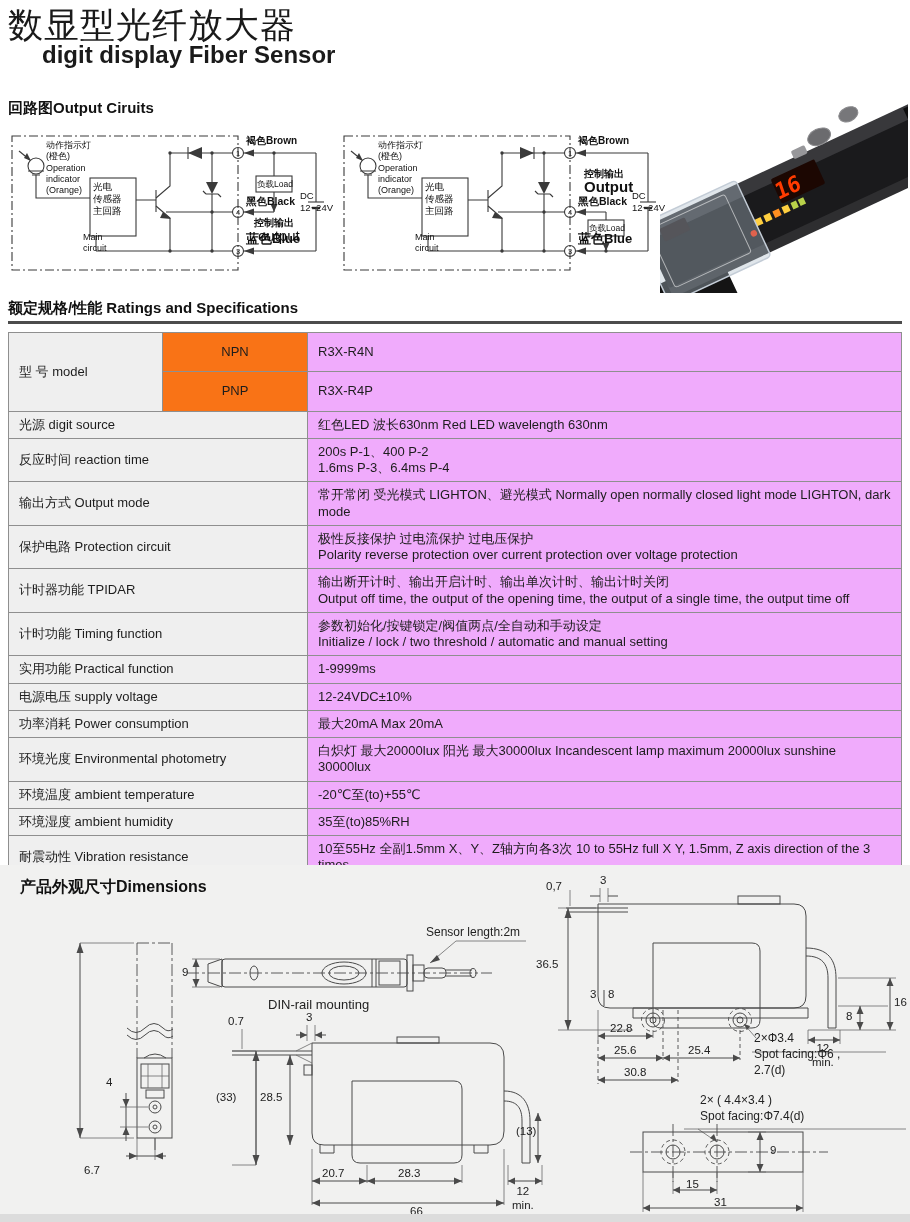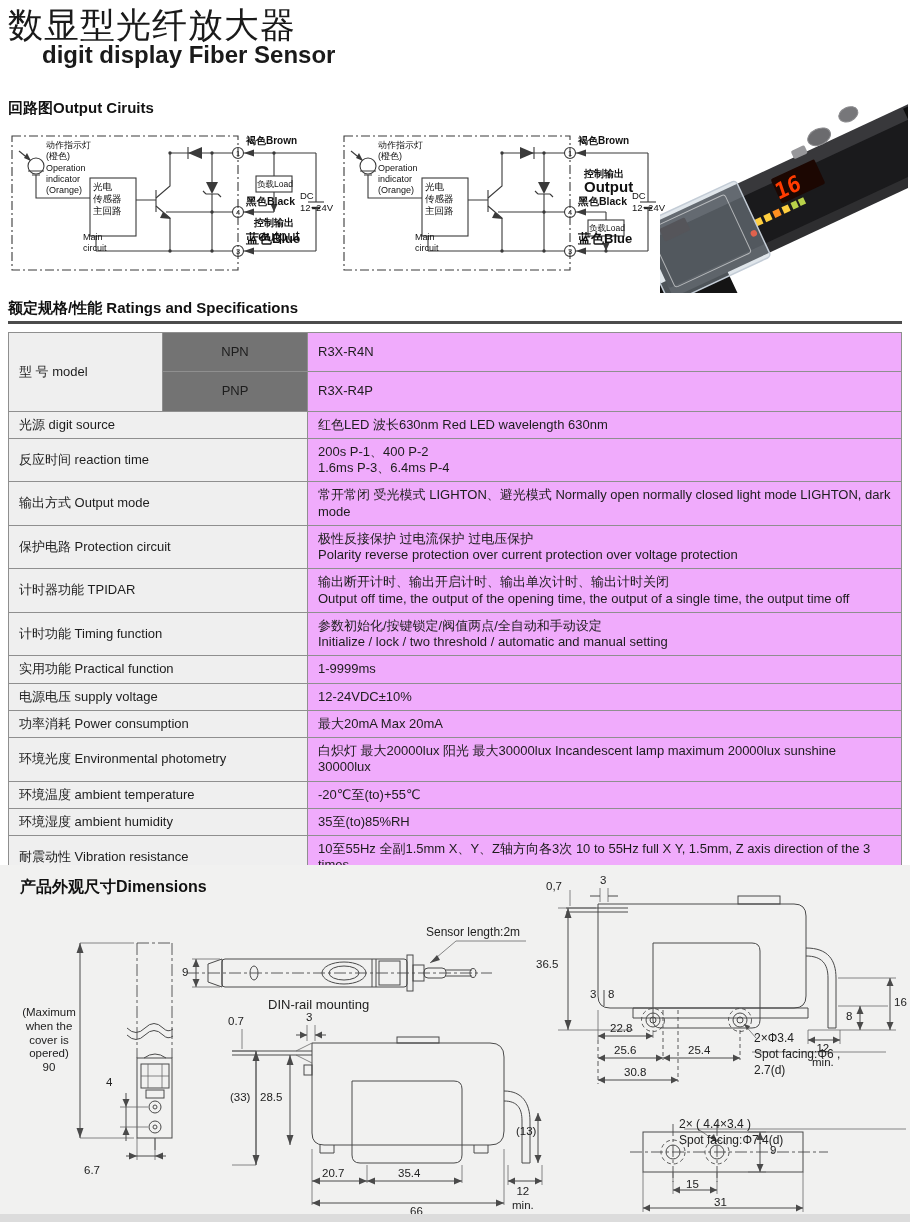--- a/index.html
+++ b/index.html
@@ -23,21 +23,21 @@
   .circ .big{font-size:13px;font-weight:bold;}
   .cline{stroke:#3a3a3a;stroke-width:1.1;fill:none;}
   .cfill{fill:#3a3a3a;stroke:none;}
   .dashdot{stroke:#3a3a3a;stroke-width:1.1;fill:none;stroke-dasharray:9 3 2 3;}
   
   #photo{position:absolute;left:660px;top:95px;width:248px;height:198px;}
   
   #specs-table{position:absolute;left:8px;top:332px;width:894px;border-collapse:collapse;}
   #specs-table td{border:1px solid #8f8f8f;font-size:13px;line-height:1.25;padding:5px 10px;vertical-align:middle;color:#1d1d1d;}
   #specs-table td.lbl{background:#efefef;width:247px;}
-  #specs-table td.sub{background:#737373;text-align:center;width:124px;}
+  #specs-table td.sub{background:#f97316;text-align:center;width:124px;}
   #specs-table tr.model-row td{padding-top:11px;padding-bottom:11px;}
   #specs-table td.val{background:#f0abfc;}
   
   #dims-panel{position:absolute;left:0;top:865px;width:910px;height:349px;background:#f1f1f0;}
   #h-dims{left:20px;top:12px;font-size:16px;}
   .dim-group{position:absolute;}
   .dim-group svg{position:absolute;left:0;top:0;}
   .dim-label{position:absolute;font-size:11.5px;color:#222;line-height:1.2;}
   .dim-note{position:absolute;font-size:12px;color:#222;line-height:1.35;}
   .dline{stroke:#4a4a4a;stroke-width:1;fill:none;}
@@ -327,25 +327,20 @@
         <polygon points="58,220 54.5,210 61.5,210" class="ah"></polygon>
         <path d="M98,189 H126 M98,209 H126" class="dthin"></path>
         <path d="M104,175 V223" class="dline"></path>
         <polygon points="104,189 100.5,181 107.5,181" class="ah"></polygon>
         <polygon points="104,209 100.5,217 107.5,217" class="ah"></polygon>
         <path d="M115,220 V242 M133,220 V242" class="dthin"></path>
         <path d="M104,238 H144" class="dline"></path>
         <polygon points="115,238 107,234.5 107,241.5" class="ah"></polygon>
         <polygon points="133,238 141,234.5 141,241.5" class="ah"></polygon>
       </svg>
-      <div class="dim-label pre" style="left:-6px;top:88px;width:66px;text-align:center;">(Maximum
-when the
-cover is
-opered)
-90</div>
       <div class="dim-label" style="left:84px;top:158px;">4</div>
       <div class="dim-label" style="left:62px;top:246px;">6.7</div>
     </div>
 
     <div class="dim-group" id="g-top" style="left:172px;top:26px;width:362px;height:115px;">
       <svg width="362" height="115" viewBox="0 0 362 115">
         <path d="M15,82 H320" class="ddd"></path>
         <rect x="50" y="68" width="185" height="28" rx="3" class="dline"></rect>
         <polygon points="50,68 36,73 36,91 50,96" class="dline" fill="none"></polygon>
         <ellipse cx="82" cy="82" rx="4" ry="7" class="dline"></ellipse>
@@ -403,24 +398,24 @@
         <path d="M296,152 V172 M330,152 V172" class="dthin"></path>
         <path d="M296,168 H330" class="dline"></path>
         <polygon points="296,168 303,164.5 303,171.5" class="ah"></polygon>
         <polygon points="330,168 323,164.5 323,171.5" class="ah"></polygon>
         <path d="M326,100 V150" class="dline"></path>
         <polygon points="326,100 322.5,108 329.5,108" class="ah"></polygon>
         <polygon points="326,150 322.5,142 329.5,142" class="ah"></polygon>
       </svg>
       <div class="dim-label" style="left:16px;top:2px;">0.7</div>
       <div class="dim-label" style="left:94px;top:-2px;">3</div>
-      <div class="dim-label" style="left:18px;top:78px;text-align:right;">(33)</div>
+      <div class="dim-label" style="left:4px;top:78px;text-align:right;">(33)</div>
       <div class="dim-label" style="left:48px;top:78px;">28.5</div>
       <div class="dim-label" style="left:110px;top:154px;">20.7</div>
-      <div class="dim-label" style="left:186px;top:154px;">35.4</div>
+      <div class="dim-label" style="left:186px;top:154px;">28.3</div>
       <div class="dim-label" style="left:186px;top:192px;margin-left:12px;">66</div>
       <div class="dim-label pre" style="left:300px;top:172px;text-align:center;">12
 min.</div>
       <div class="dim-label" style="left:304px;top:112px;">(13)</div>
     </div>
 
     <div class="dim-group" id="g-right" style="left:538px;top:13px;width:370px;height:228px;">
       <svg width="370" height="228" viewBox="0 0 370 228">
         <path d="M28,30 H90 M28,34 H90" class="dline"></path>
         <path d="M32,12 V28" class="dthin"></path>
@@ -508,21 +503,21 @@
         <polygon points="172,76 168.5,68 175.5,68" class="ah"></polygon>
         <path d="M85,76 V98 M129,76 V98" class="dthin"></path>
         <path d="M85,94 H129" class="dline"></path>
         <polygon points="85,94 92,90.5 92,97.5" class="ah"></polygon>
         <polygon points="129,94 122,90.5 122,97.5" class="ah"></polygon>
         <path d="M55,76 V116 M215,76 V116" class="dthin"></path>
         <path d="M55,112 H215" class="dline"></path>
         <polygon points="55,112 62,108.5 62,115.5" class="ah"></polygon>
         <polygon points="215,112 208,108.5 208,115.5" class="ah"></polygon>
       </svg>
-      <div class="dim-note pre" style="left:91px;top:-4px;margin-top:24px;">2× ( 4.4×3.4 )
+      <div class="dim-note pre" style="left:112px;top:-4px;">2× ( 4.4×3.4 )
 Spot facing:Φ7.4(d)</div>
       <div class="dim-label" style="left:182px;top:48px;">9</div>
       <div class="dim-label" style="left:98px;top:82px;">15</div>
       <div class="dim-label" style="left:126px;top:100px;">31</div>
     </div>
   </div>
 
   <div id="bottom-strip"></div>
 </div>
 

